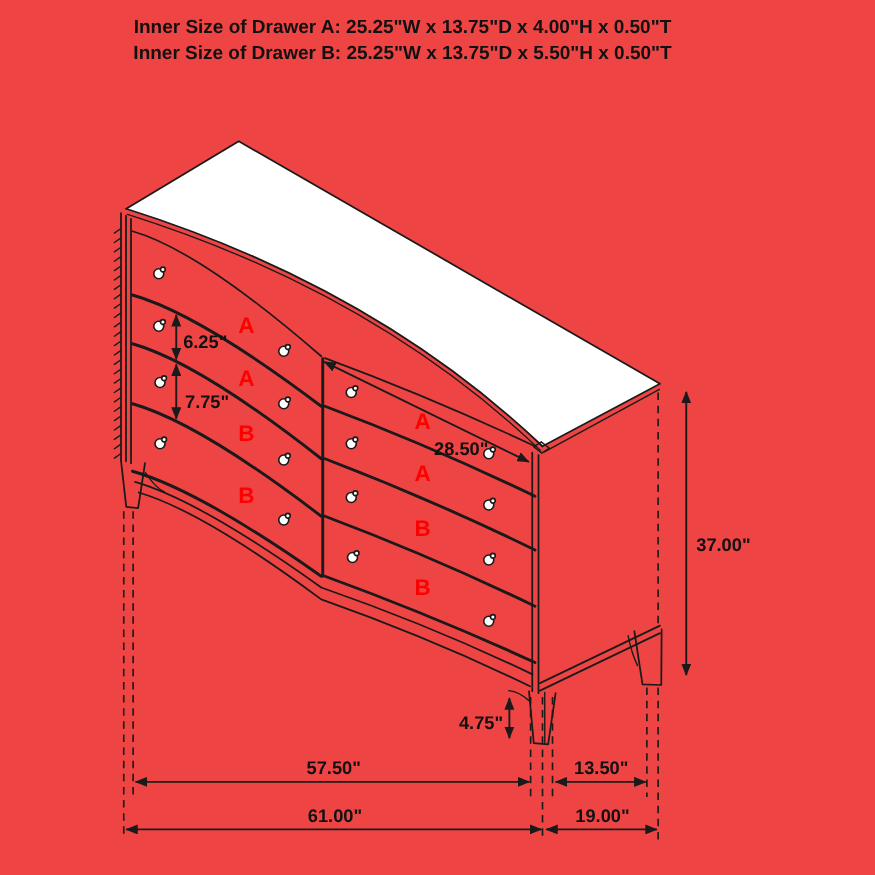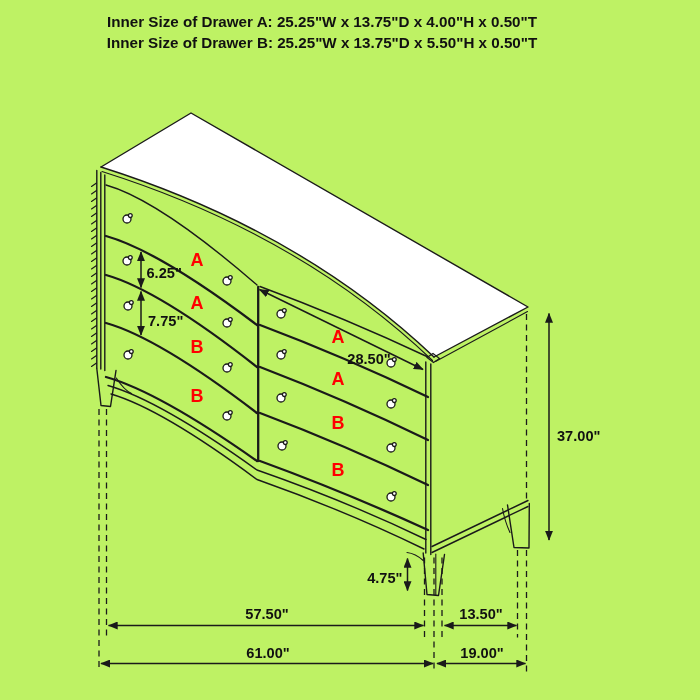--- a/index.html
+++ b/index.html
@@ -1,16 +1,16 @@
 <!DOCTYPE html>
 <html><head>
 <meta charset="utf-8">
 <style>
   html,body{margin:0;padding:0;background:#fff;}
-  .canvas{position:relative;width:700px;height:700px;background:#bef264;overflow:hidden;
+  .canvas{position:relative;width:700px;height:700px;background:#ef4444;overflow:hidden;
           font-family:"Liberation Sans", sans-serif;}
   svg text{font-family:"Liberation Sans", sans-serif;}
   .t-title{font-size:15.2px;font-weight:bold;fill:#111;}
   .t-dim{font-size:14.6px;font-weight:bold;fill:#111;}
   .t-letter{font-size:18px;font-weight:bold;}
   .ln{stroke:#1a1a1a;fill:none;stroke-width:1.4;stroke-linecap:round;stroke-linejoin:round;}
   .ln-thin{stroke:#1a1a1a;fill:none;stroke-width:1.1;stroke-linecap:round;}
   .ln-bold{stroke:#1a1a1a;fill:none;stroke-width:2.3;stroke-linecap:round;}
   .ln-dash{stroke:#1a1a1a;fill:none;stroke-width:1.3;stroke-dasharray:6 4.5;}
   .ln-dim{stroke:#1a1a1a;fill:none;stroke-width:1.5;}

